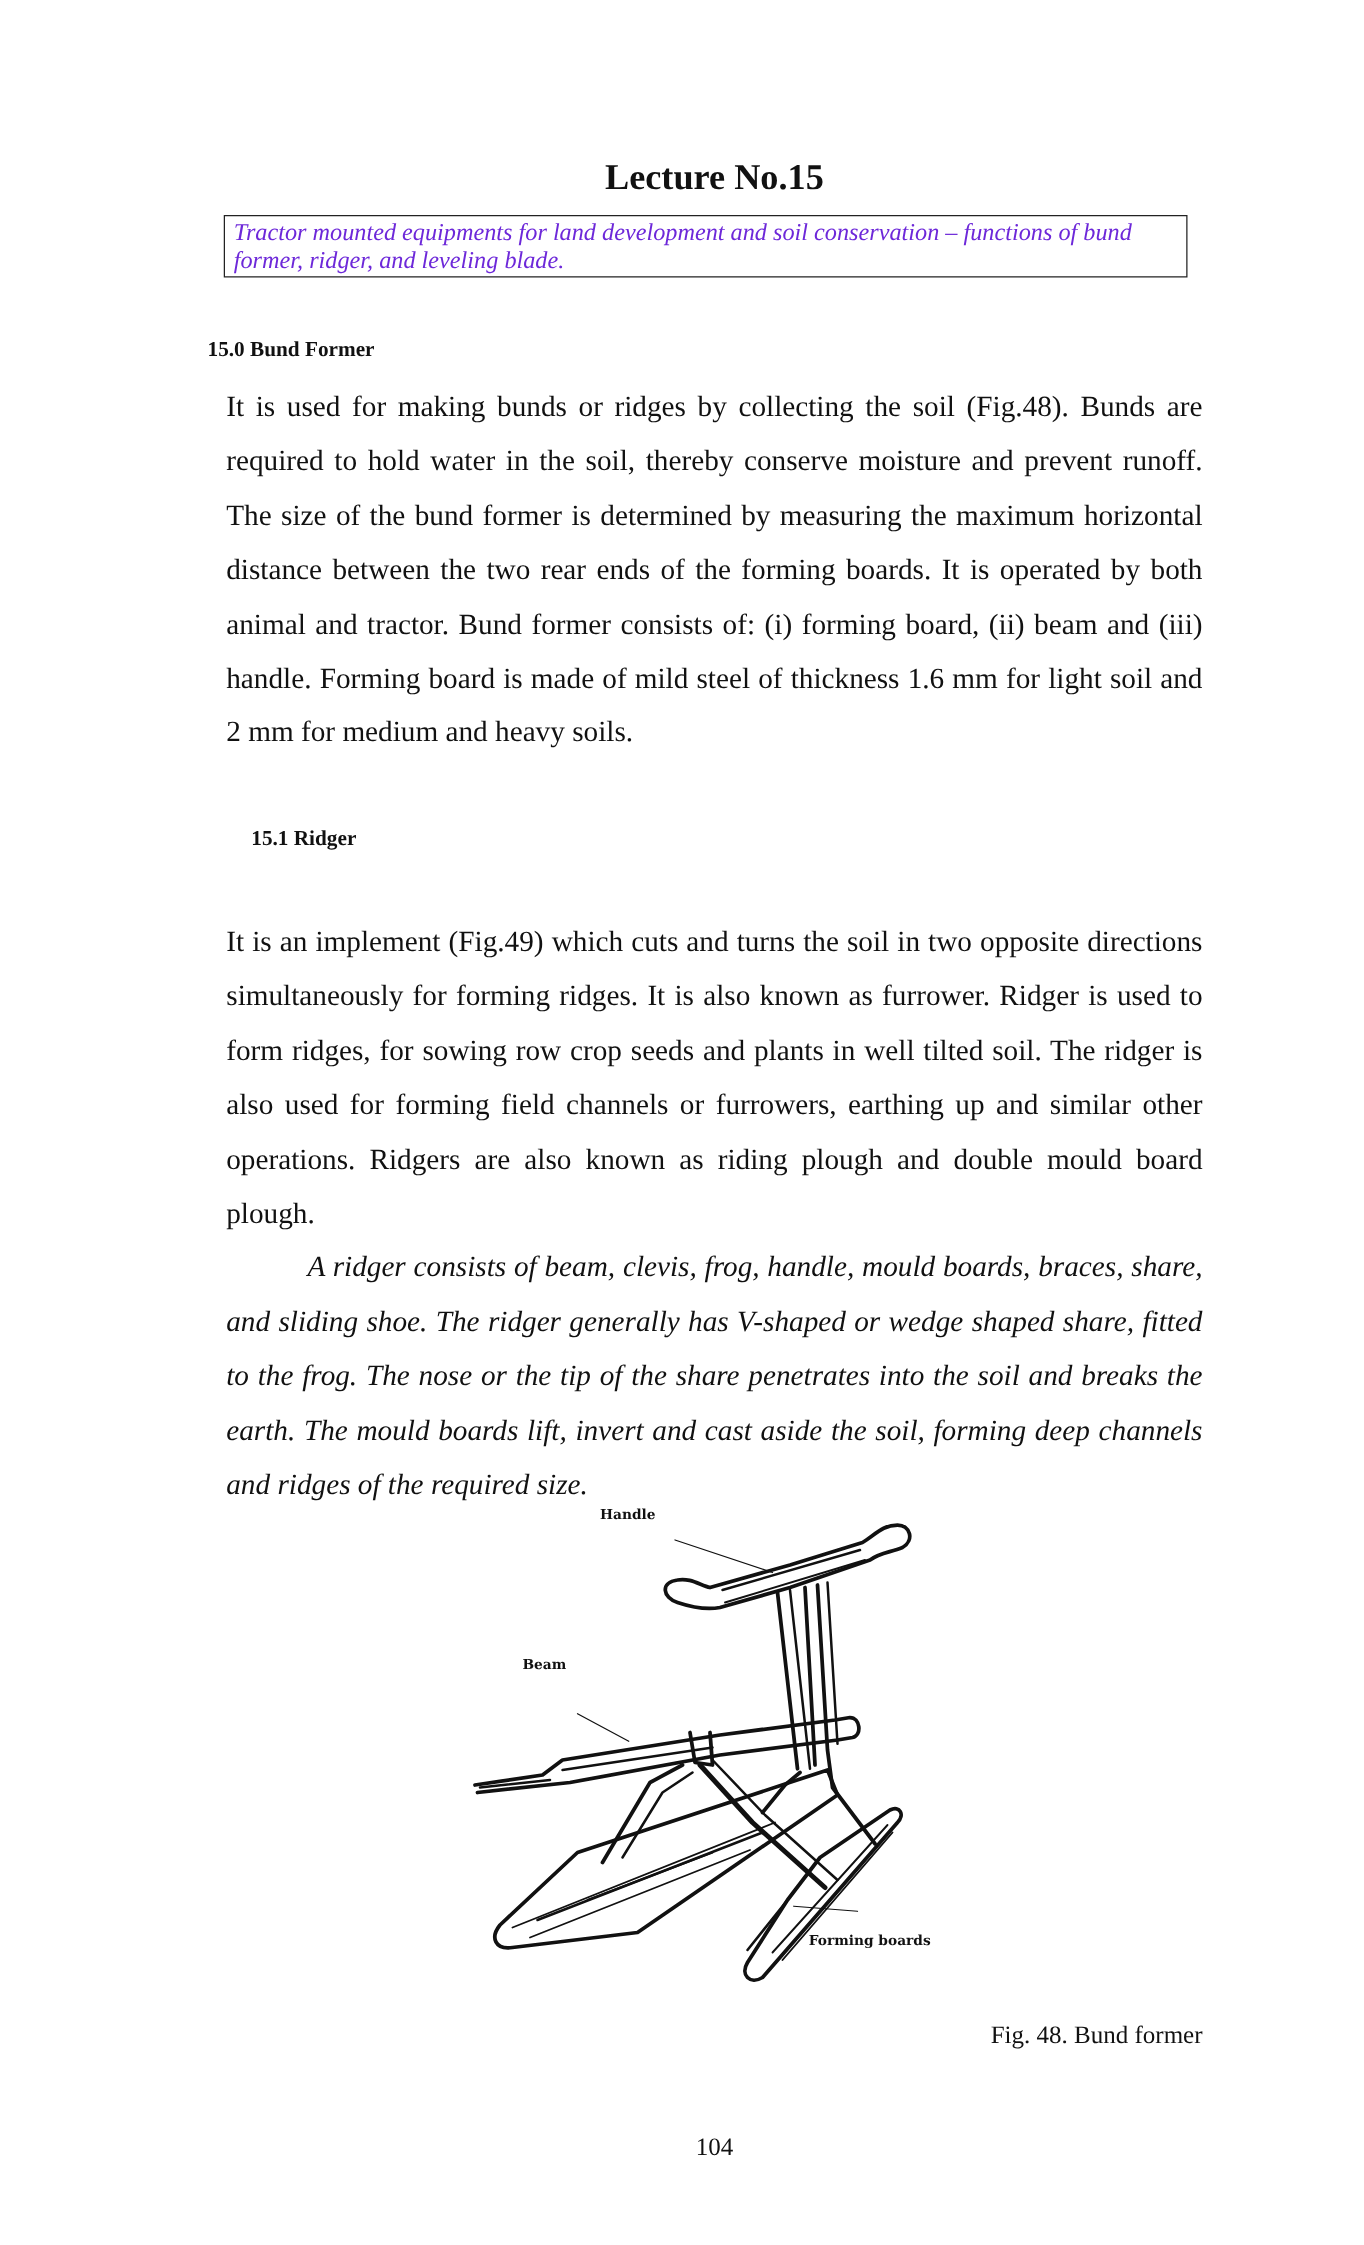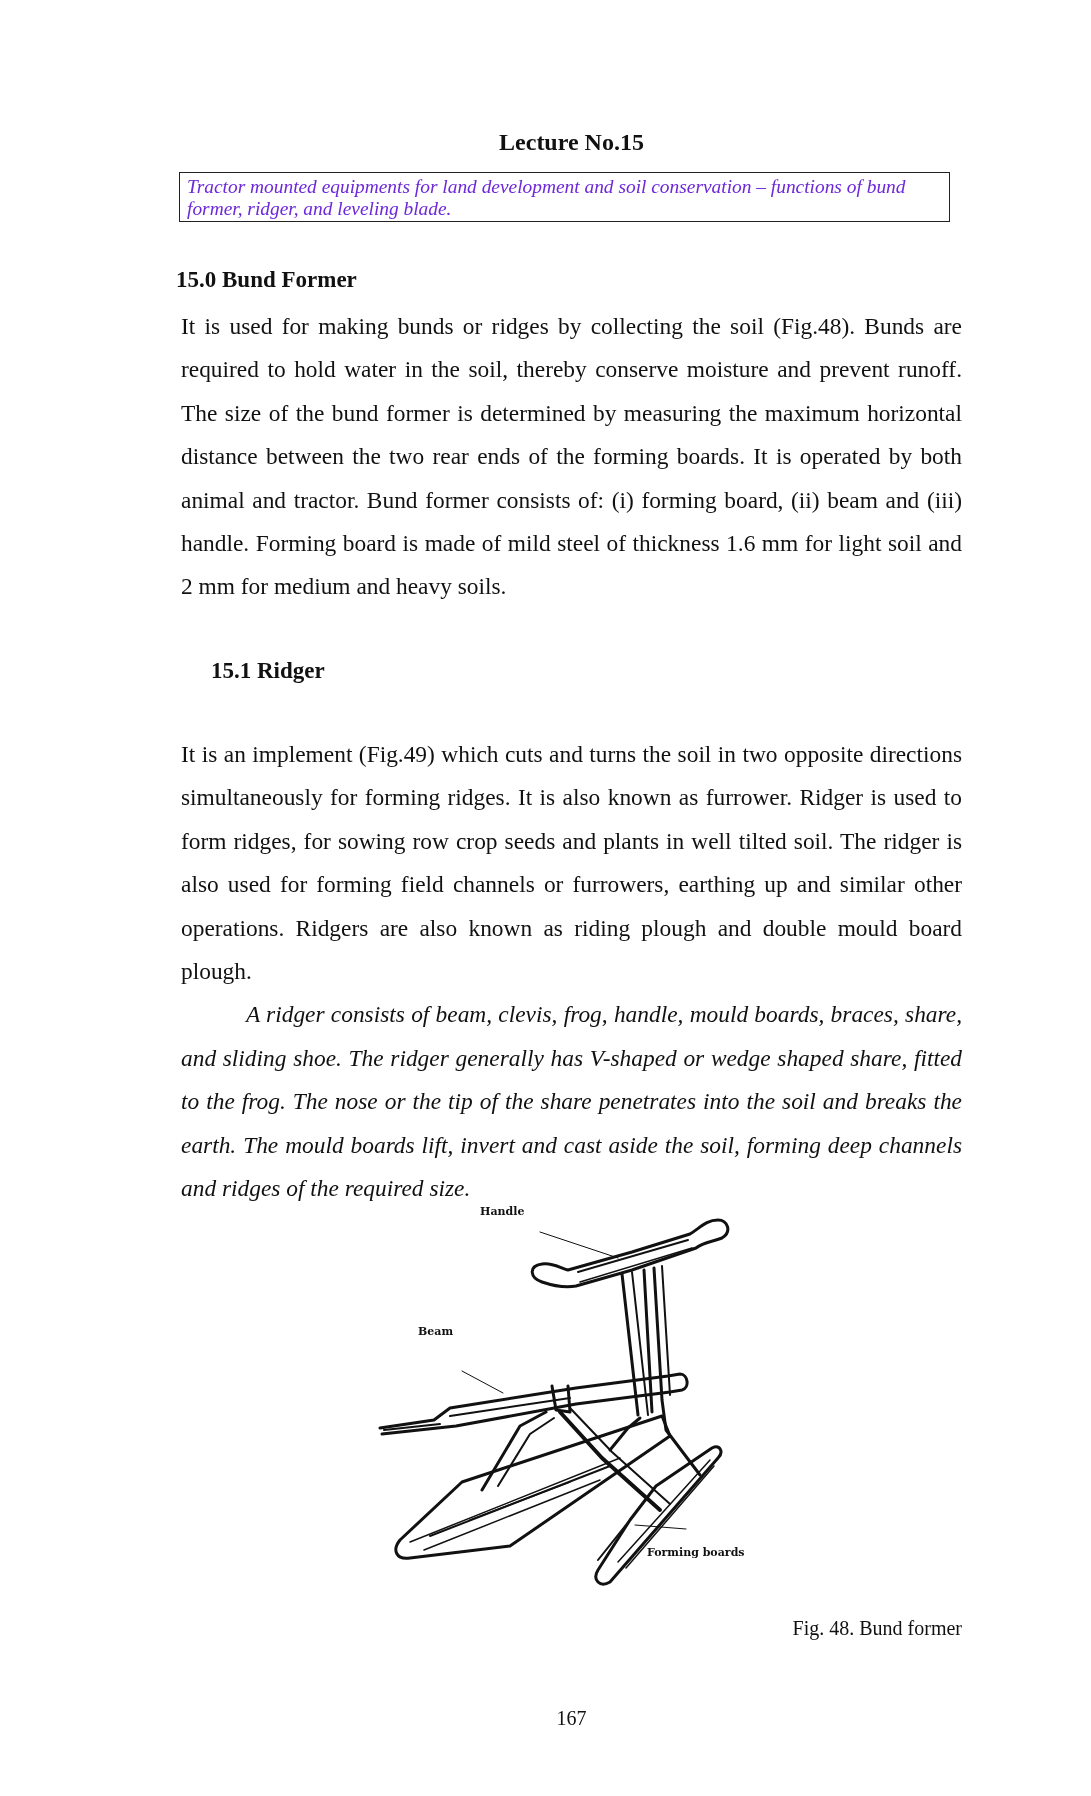--- a/index.html
+++ b/index.html
@@ -1,25 +1,25 @@
 <!DOCTYPE html>
 <html><head>
 <meta charset="utf-8">
 <style>
   html, body { margin:0; padding:0; background:#ffffff; }
   body { width:1091px; height:1796px; position:relative; overflow:hidden;
          font-family:"Liberation Serif", "DejaVu Serif", serif; color:#111; }
   .abs { position:absolute; }
   .title { left:181px; width:781px; top:128px; text-align:center;
-           font-weight:bold; font-size:24px; line-height:28px; }
+           font-weight:bold; font-size:29px; line-height:28px; }
   .subtitle-box { left:179px; top:172px; width:771px; height:50px;
                   border:1px solid #222; box-sizing:border-box;
                   padding:3px 8px 0 7px; font-style:italic; font-size:19.4px;
                   line-height:22px; color:#6d28d9; }
-  .heading { left:176px; font-weight:bold; font-size:23px; line-height:28px; }
+  .heading { left:166px; font-weight:bold; font-size:17px; line-height:28px; }
   .para { left:181px; width:781px; font-size:23.4px; line-height:43.4px;
           text-align:justify; margin:0; }
   .para p { margin:0; text-align:justify; }
   .para p.indent { text-indent:65px;font-style:italic; }
   .figure { left:370px; top:1190px; width:410px; height:400px; }
   .fig-label { font-family:"DejaVu Serif", serif; font-weight:bold; font-size:11px; fill:#111; }
   .caption { left:181px; width:781px; top:1616px; text-align:right; font-size:20px; line-height:24px; }
   .pageno { left:181px; width:781px; top:1706px; text-align:center; font-size:20px; line-height:24px; }
 </style>
 </head>
@@ -90,13 +90,13 @@
       <line x1="265" y1="335" x2="316" y2="339" stroke-width="1"></line>
     </g>
     <text class="fig-label" x="110" y="25">Handle</text>
     <text class="fig-label" x="48" y="145">Beam</text>
     <text class="fig-label" x="277" y="366">Forming boards</text>
   </svg>
 </div>
 
 <div class="abs caption">Fig. 48. Bund former</div>
 
-<div class="abs pageno">167</div>
+<div class="abs pageno">104</div>
 
 </body></html>

